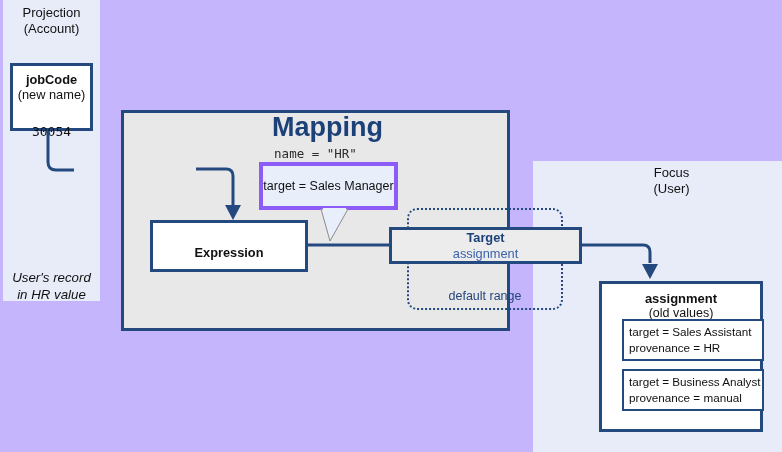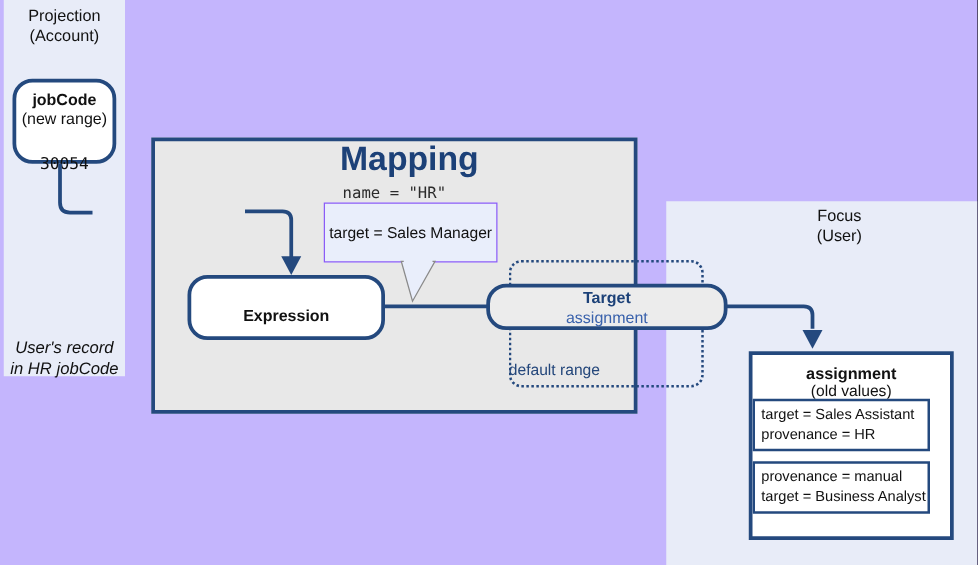--- a/index.html
+++ b/index.html
@@ -9,21 +9,21 @@
     background: #c4b5fd;
     font-family: "Liberation Sans", sans-serif;
     color: #111;
     overflow: hidden;
   }
   .abs { position: absolute; box-sizing: border-box; }
   .panel { background: #e8ecf8; }
   .panel-title { text-align: center; font-size: 13px; line-height: 15.5px; color: #111; }
   .panel-title span { display: block; }
   .navy-border { border: 3px solid #24497e; }
-  .node { display: flex; flex-direction: column; align-items: center; border-radius: 16px; }
+  .node { display: flex; flex-direction: column; align-items: center; }
   .node .t-bold-navy { font-weight: bold; color: #1c4178; font-size: 12.8px; line-height: 15px; }
   .node .t-blue { color: #3a62ac; font-size: 12.8px; line-height: 15px; }
   .node .t-bold-black { font-weight: bold; color: #111; font-size: 12.8px; line-height: 15px; }
   .node .t-black { color: #111; font-size: 12.8px; line-height: 15px; }
   .mono { font-family: "DejaVu Sans Mono", monospace; }
 
   #projection-panel { left: 3px; top: 0; width: 97px; height: 301px; }
   #projection-title { left: 3px; top: 5px; width: 97px; }
   #jobcode-box { left: 10px; top: 63px; width: 83px; height: 68px; background: #fff; padding-top: 6px; }
   #jobcode-box .val { margin-top: 22px; font-size: 13px; }
@@ -31,65 +31,65 @@
     font-style: italic; font-size: 13.3px; line-height: 16.5px; }
   #projection-footer span { display: block; }
 
   #mapping-box { left: 121px; top: 110px; width: 389px; height: 221px; background: #e8e8e8; }
   #mapping-title { left: 133px; top: 112px; width: 389px; text-align: center;
     font-size: 27px; font-weight: bold; color: #1c4178; }
   #mapping-name { left: 121px; top: 146px; width: 389px; text-align: center;
     font-size: 12.5px; color: #2b2b2b; }
 
   #speech-bubble { left: 259px; top: 162px; width: 139px; height: 48px;
-    background: #e9eefb; border: 1px solid #8b5cf6;
+    background: #e9eefb; border: 4px solid #8b5cf6;
     display: flex; align-items: center; justify-content: center; font-size: 12.5px; }
 
   #source-box { left: 74px; top: 150px; width: 123px; height: 37px; background: #ececec; justify-content: center; }
   #expression-box { left: 150px; top: 220px; width: 158px; height: 52px; background: #fff; padding-top: 22px; }
   #target-box { left: 389px; top: 227px; width: 193px; height: 37px; background: #ececec; justify-content: space-between; }
 
   #default-range-outline { left: 407px; top: 208px; width: 156px; height: 102px;
     border: 2px dotted #24497e; border-radius: 10px; }
-  #default-range-label { left: 407px; top: 289px; width: 156px; 
+  #default-range-label { left: 407px; top: 289px; width: 156px; text-align: center;
     font-size: 12.5px; color: #24477b; }
 
   #focus-panel { left: 533px; top: 161px; width: 249px; height: 291px; }
   #focus-title { left: 514px; top: 165px; width: 249px; margin-left: 33px; }
 
   #assignment-box { left: 599px; top: 281px; width: 164px; height: 151px; background: #fff;
     padding-top: 7px; text-align: center; }
   #assignment-box .head-bold { font-weight: bold; font-size: 13px; line-height: 15px; }
   #assignment-box .head-sub { font-size: 12.5px; line-height: 15px; }
-  .value-box { position: absolute; left: 0; width: 142px; height: 42px;
+  .value-box { position: absolute; left: 20px; width: 142px; height: 42px;
     border: 2px solid #24497e; background: #fff; text-align: left;
     font-size: 11.7px; line-height: 16px; padding: 3px 0 16px 5px; box-sizing: border-box; }
   #value-box-1 { top: 35px; }
   #value-box-2 { top: 85px; }
 
   #connectors-layer { position: absolute; left: 0; top: 0; pointer-events: none; }
 </style>
 </head>
 <body>
 
 <div id="stage">
 
   <div class="abs panel" id="projection-panel"></div>
   <div class="abs panel-title" id="projection-title">
     <span>Projection</span>
     <span>(Account)</span>
   </div>
   <div class="abs navy-border node" id="jobcode-box">
     <span class="t-bold-black">jobCode</span>
-    <span class="t-black">(new range)</span>
+    <span class="t-black">(new name)</span>
     <span class="t-black mono val">30054</span>
   </div>
   <div class="abs" id="projection-footer">
     <span>User's record</span>
-    <span>in HR jobCode</span>
+    <span>in HR value</span>
   </div>
 
   <div class="abs panel" id="focus-panel"></div>
   <div class="abs panel-title" id="focus-title">
     <span>Focus</span>
     <span>(User)</span>
   </div>
 
   <div class="abs navy-border" id="mapping-box"></div>
   <div class="abs" id="mapping-title">Mapping</div>
@@ -111,22 +111,22 @@
   </div>
 
   <div class="abs navy-border" id="assignment-box">
     <div class="head-bold">assignment</div>
     <div class="head-sub">(old values)</div>
     <div class="value-box" id="value-box-1">
       <div>target = Sales Assistant</div>
       <div>provenance = HR</div>
     </div>
     <div class="value-box" id="value-box-2">
+      <div>target = Business Analyst</div>
       <div>provenance = manual</div>
-      <div>target = Business Analyst</div>
     </div>
   </div>
 
   <svg id="connectors-layer" width="782" height="452" viewBox="0 0 782 452">
 
     <polygon points="321,209 330,241 348,209" fill="#e9eefb" stroke="#8a8a8a" stroke-width="1"></polygon>
     <line x1="323" y1="209.5" x2="346" y2="209.5" stroke="#e9eefb" stroke-width="3"></line>
 
     <path d="M48,131 L48,162 Q48,170 56,170 L74,170" fill="none" stroke="#24497e" stroke-width="3"></path>
 

